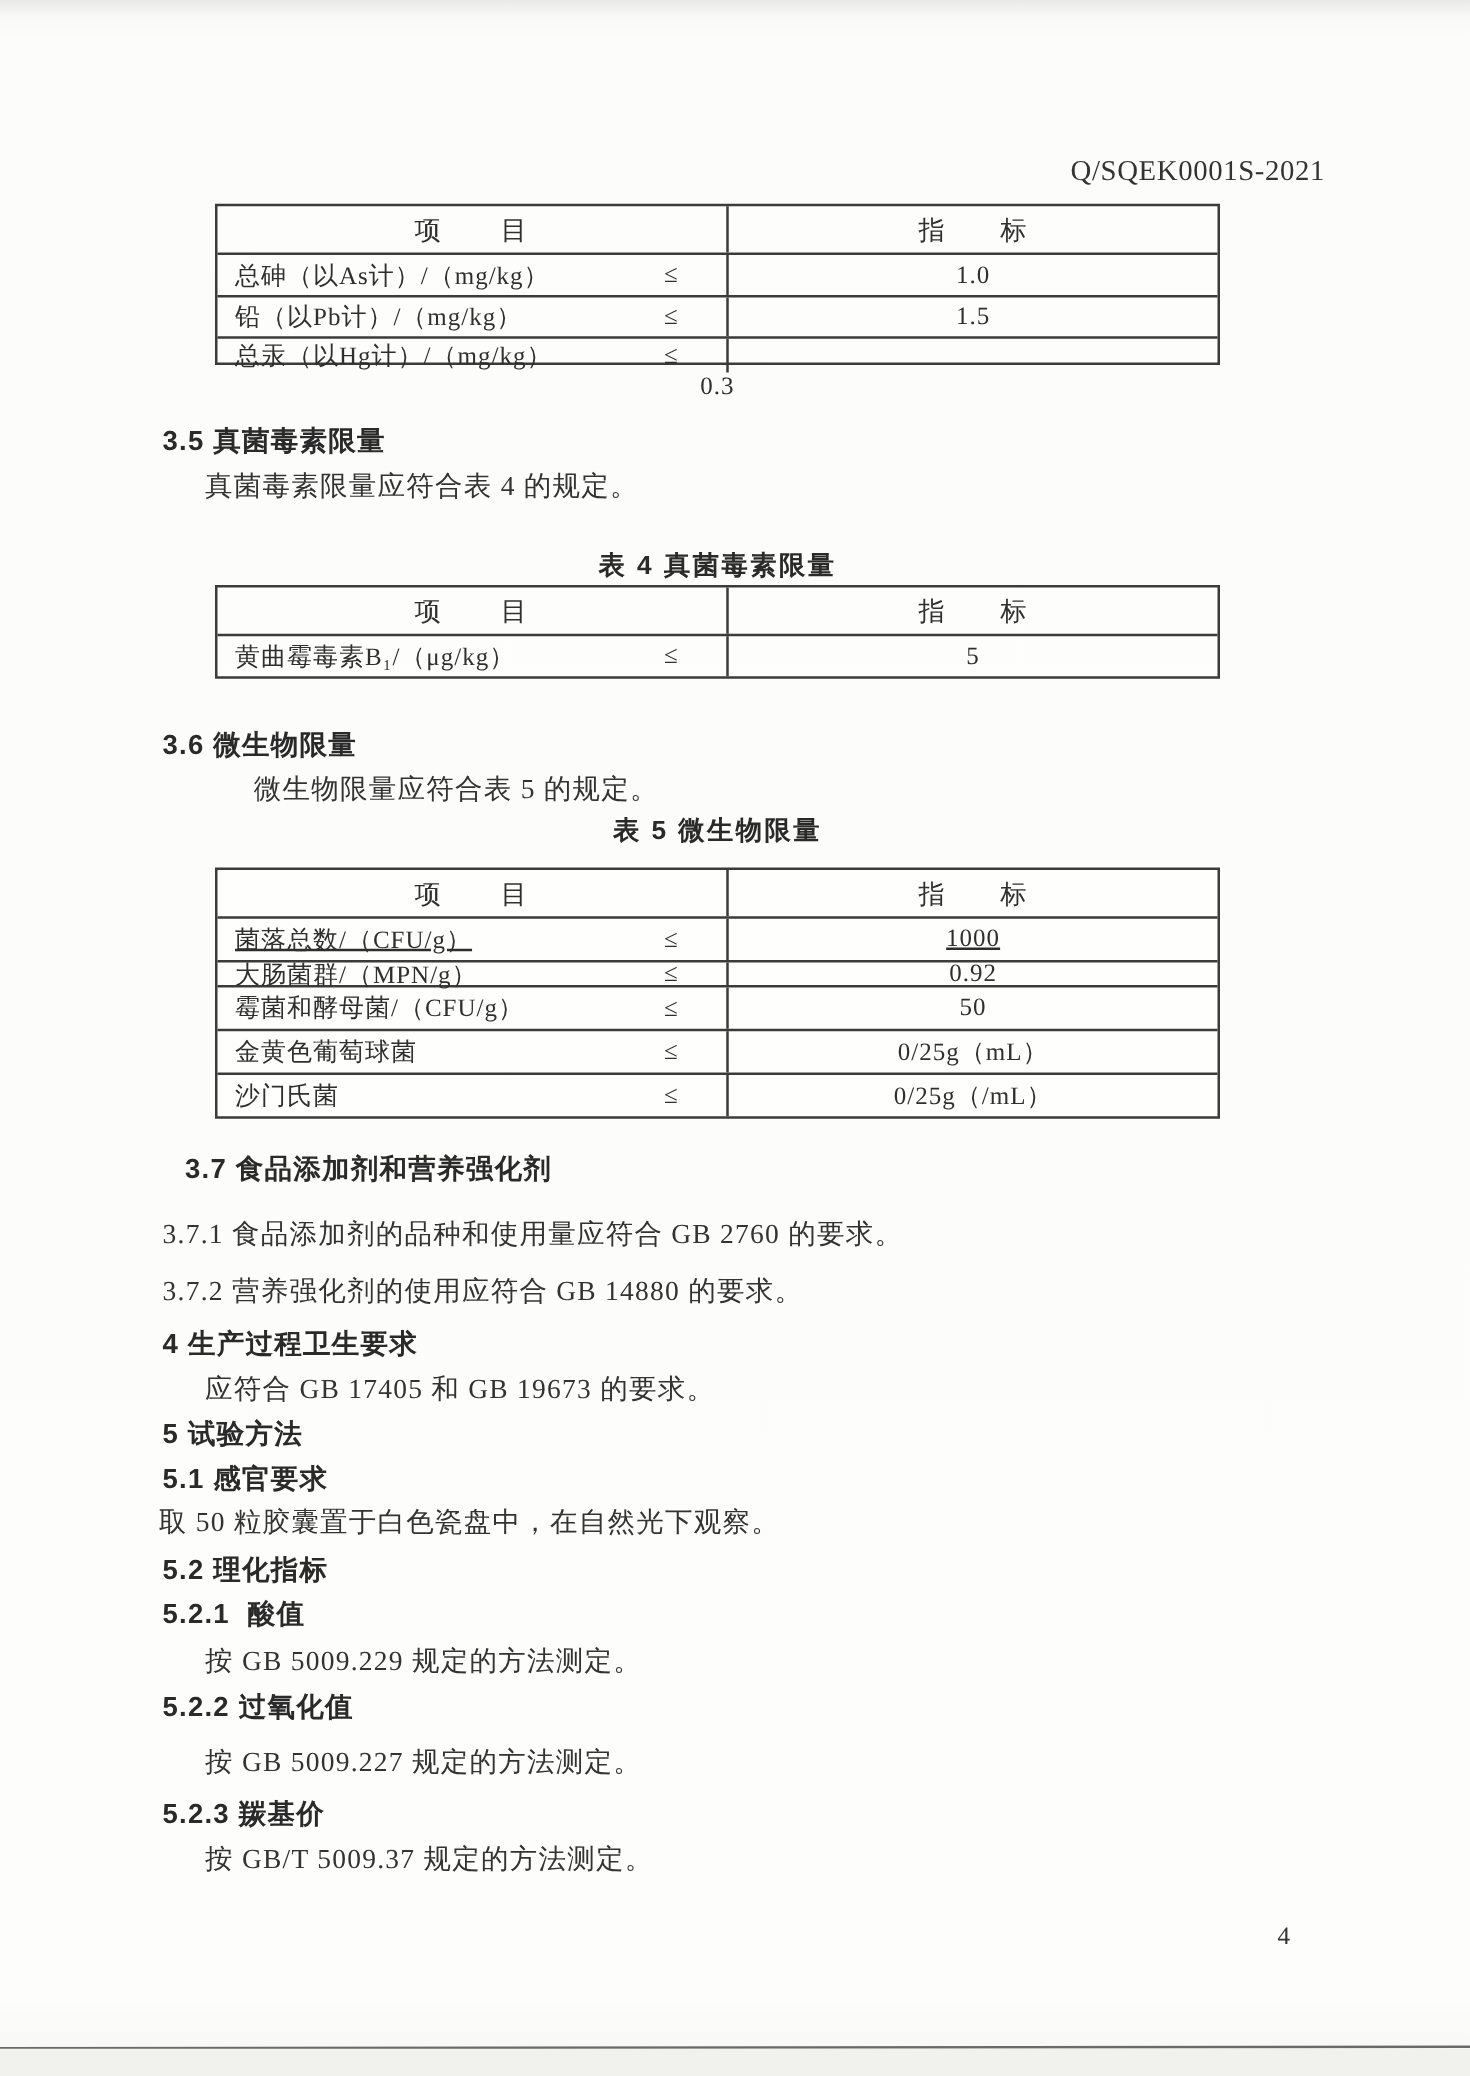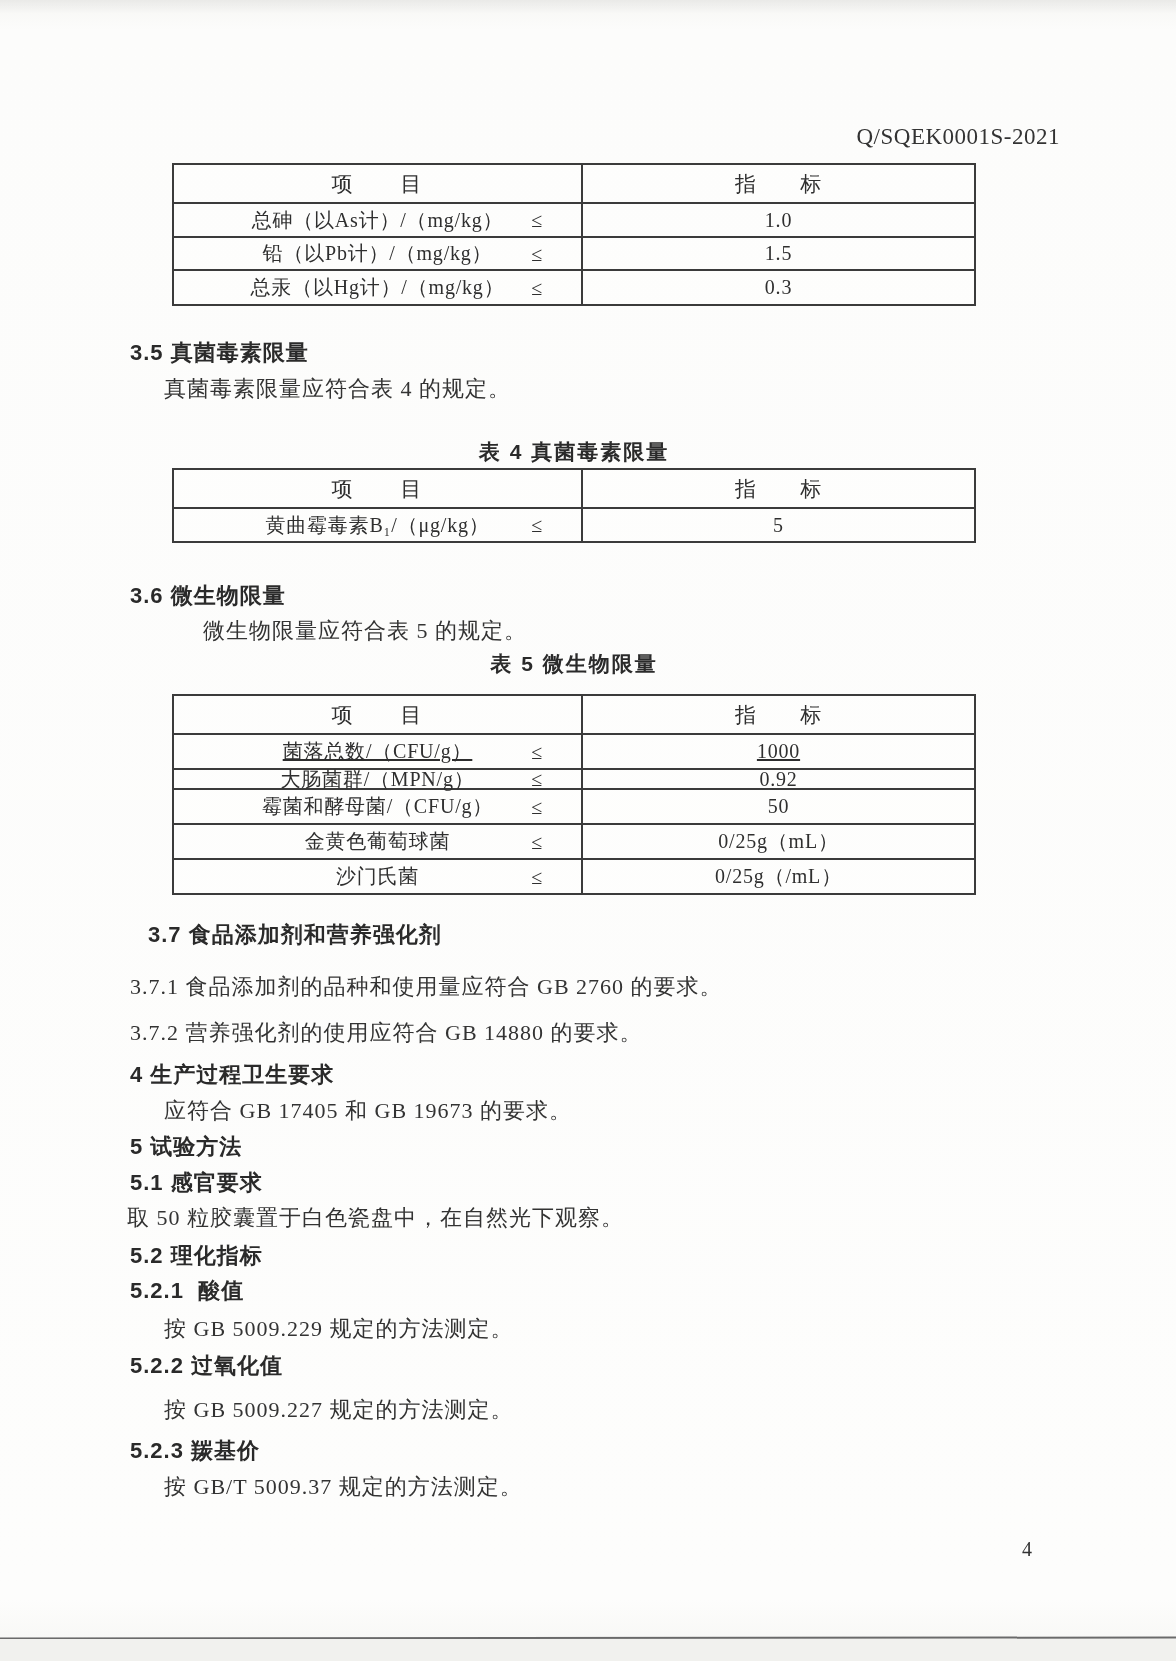--- a/index.html
+++ b/index.html
@@ -34,21 +34,21 @@
   .tbl {
     position:absolute; left:172px; width:804px;
     border:2px solid #3b3b3b;
     display:flex; flex-direction:column;
     background:rgba(255,255,255,0.35);
     box-sizing:border-box;
   }
   .trow { display:flex; box-sizing:border-box; }
   .trow + .trow { border-top:2px solid #3b3b3b; }
   .tcell { box-sizing:border-box; display:flex; align-items:center; font-size:20px; color:#2f2f2f; letter-spacing:0.8px; white-space:pre-wrap; }
-  .tcell.item { width:409px; border-right:2px solid #3b3b3b; position:relative; padding-left:0;justify-content:center; }
+  .tcell.item { width:409px; border-right:2px solid #3b3b3b; position:relative; padding-left:14px; }
   .tcell.val  { flex:1; justify-content:center; text-align:center; }
   .trow.head .tcell.item { justify-content:center; padding-left:0; letter-spacing:2px; }
   .trow.head .tcell { font-size:21px;text-align:right; }
   .op { position:absolute; right:38px; top:50%; transform:translateY(-50%); font-size:20px; color:#2f2f2f; }
   .page-num { font-size:20px; color:#333; }
   .bottom-line {
     position:absolute; left:0; top:1637px; width:1176px; height:2px;
     background:#6a6a6a; transform:rotate(-0.05deg);
   }
   .bottom-strip {
@@ -74,21 +74,21 @@
       <div class="tcell val">指　　标</div>
     </div>
     <div class="trow" style="height:34px;">
       <div class="tcell item"><span>总砷（以As计）/（mg/kg）</span><span class="op">≤</span></div>
       <div class="tcell val">1.0</div>
     </div>
     <div class="trow" style="height:33px;">
       <div class="tcell item"><span>铅（以Pb计）/（mg/kg）</span><span class="op">≤</span></div>
       <div class="tcell val">1.5</div>
     </div>
-    <div class="trow" style="height:35px;">
+    <div class="trow" style="height:21px;flex-direction:column;">
       <div class="tcell item"><span>总汞（以Hg计）/（mg/kg）</span><span class="op">≤</span></div>
       <div class="tcell val">0.3</div>
     </div>
   </div>
 
   <div class="txt heading" style="top:338px;">3.5 真菌毒素限量</div>
   <div class="txt body-text" style="left:164px; top:374px;">真菌毒素限量应符合表 4 的规定。</div>
 
   <div class="caption" style="top:438px;">表 4 真菌毒素限量</div>
 

